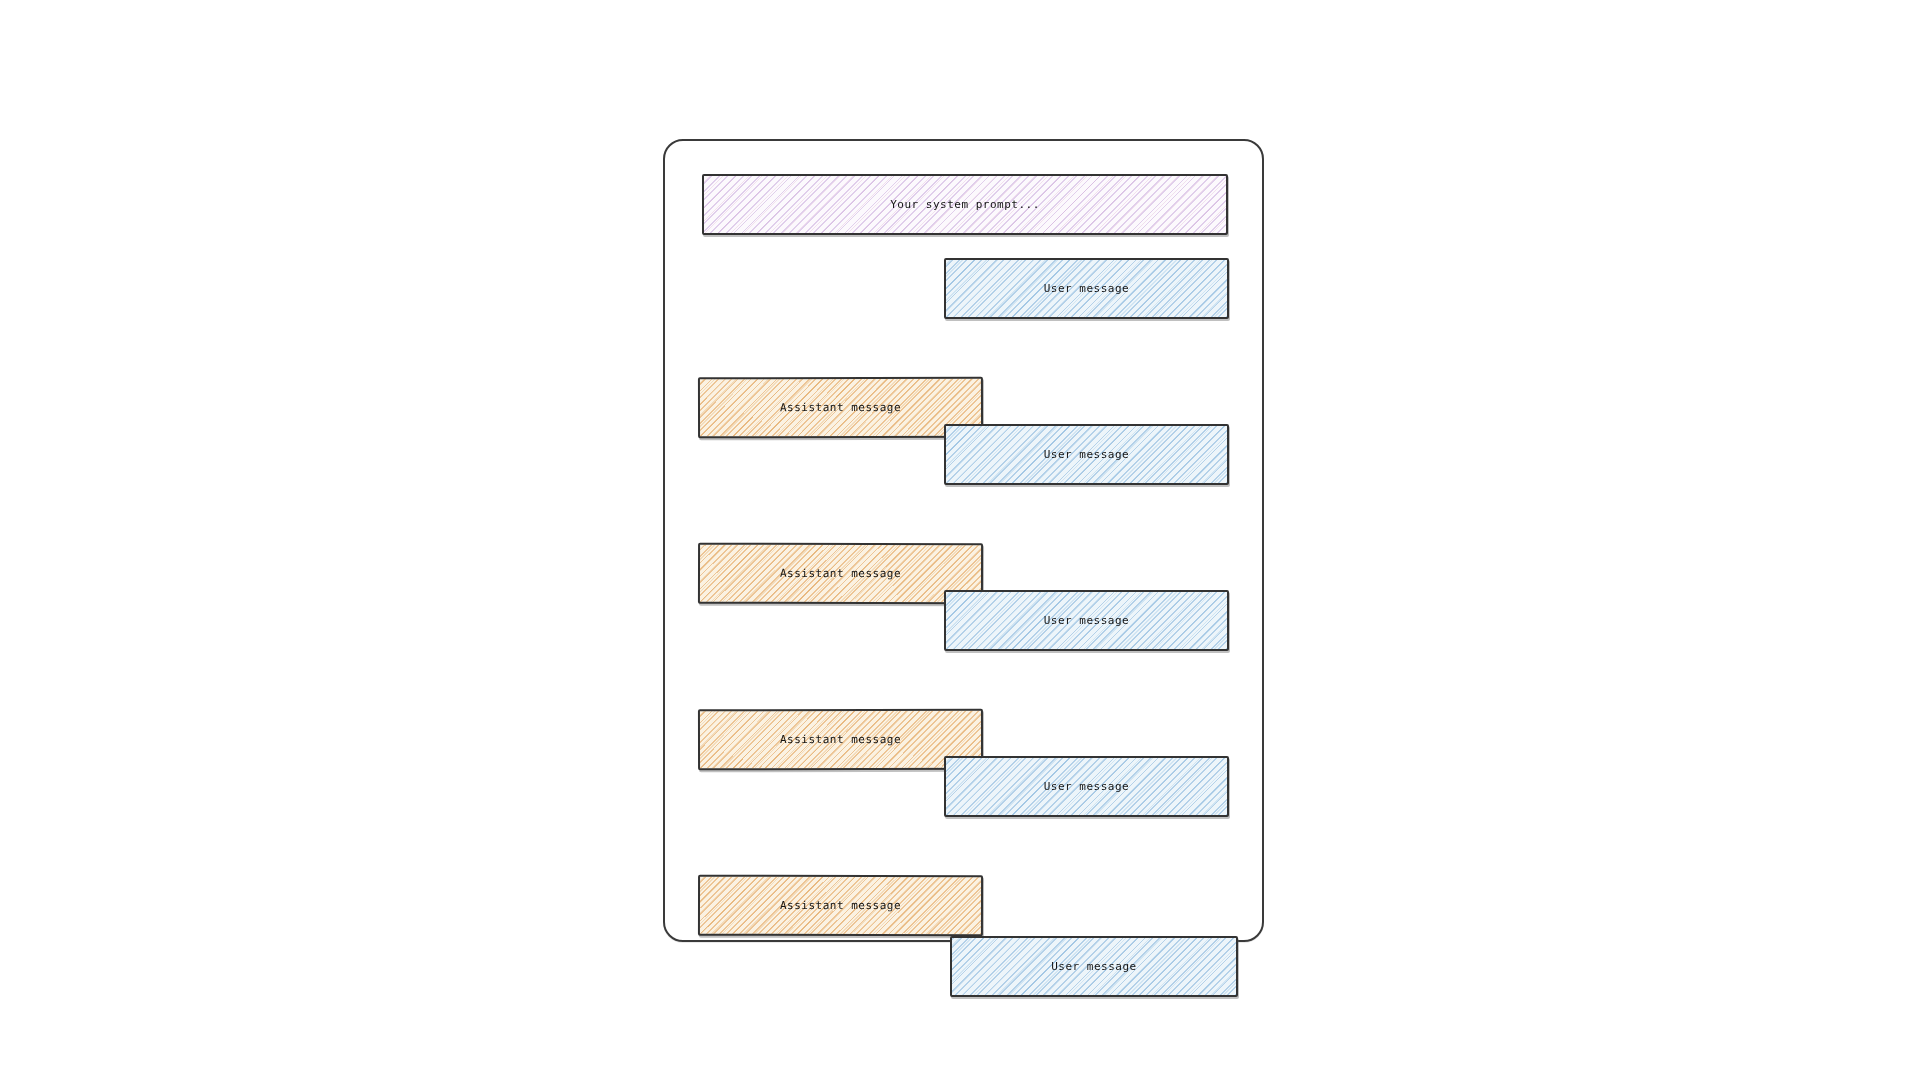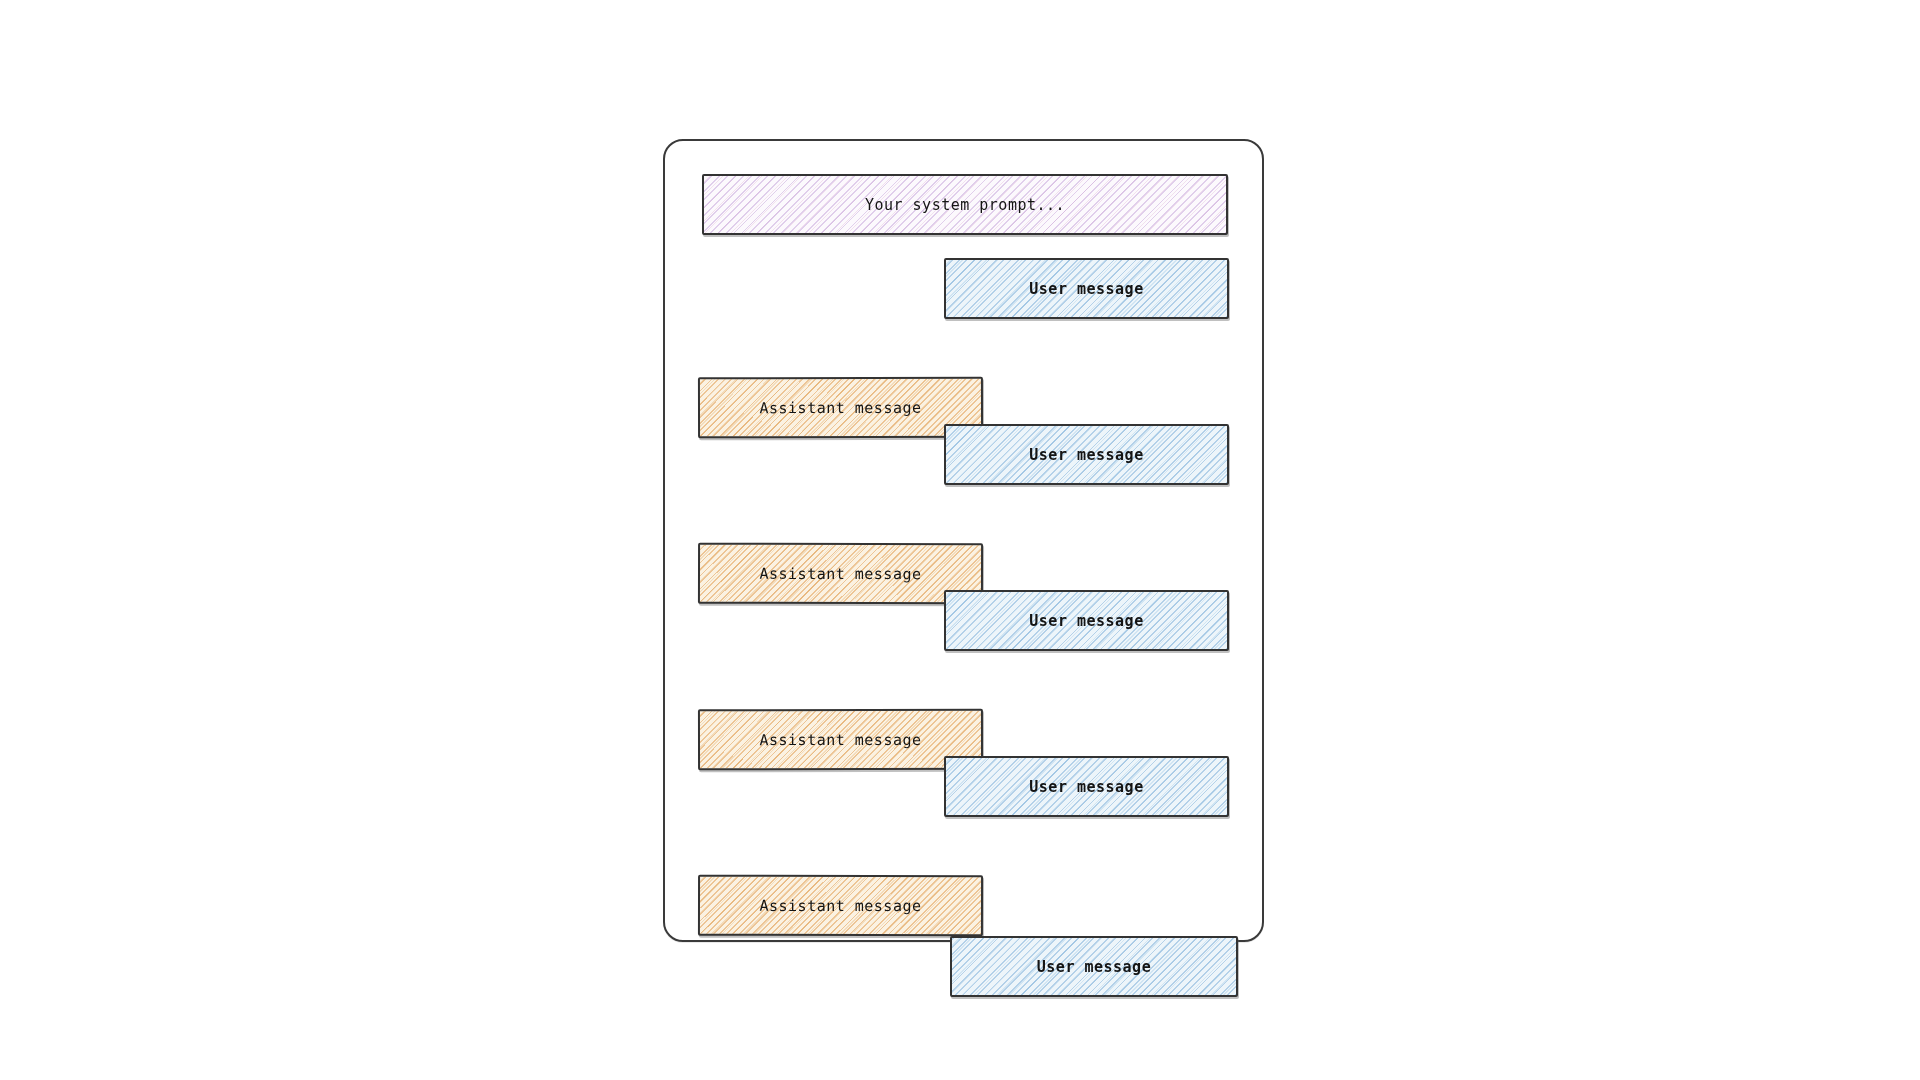--- a/index.html
+++ b/index.html
@@ -29,39 +29,38 @@
   }
   
   .msg {
     position: absolute;
     display: flex;
     align-items: center;
     justify-content: center;
     height: 57px;
     border: 2px solid #333333;
     border-radius: 2px;
-    font-size: 15px;
+    font-size: 11px;
     letter-spacing: 0.5px;
     color: #141414;
     box-shadow: 1px 2px 0 rgba(90,90,90,0.38);
     z-index: 2;
   }
   
   .system {
     background-color: #fcf9fd;
     background-image:
       repeating-linear-gradient(-45deg, rgba(186,148,211,0.42) 0 1.3px, transparent 1.3px 5.6px),
       repeating-linear-gradient(-45deg, rgba(219,166,203,0.30) 0 1px, transparent 1px 9.2px);
   }
   .user {
     background-color: #edf5fa;
     background-image:
       repeating-linear-gradient(-45deg, rgba(110,165,212,0.45) 0 1.3px, transparent 1.3px 5.2px),
       repeating-linear-gradient(-45deg, rgba(150,195,228,0.32) 0 1px, transparent 1px 8.4px);
-    font-weight: bold;
   }
   .assistant {
     background-color: #fbf2e2;
     background-image:
       repeating-linear-gradient(-45deg, rgba(222,148,66,0.48) 0 1.3px, transparent 1.3px 4.6px),
       repeating-linear-gradient(-45deg, rgba(228,178,114,0.35) 0 1px, transparent 1px 7.6px);
     margin-top: 36px;
   }
   
   .p-system { left: 702px; top: 174px; width: 522px; }

